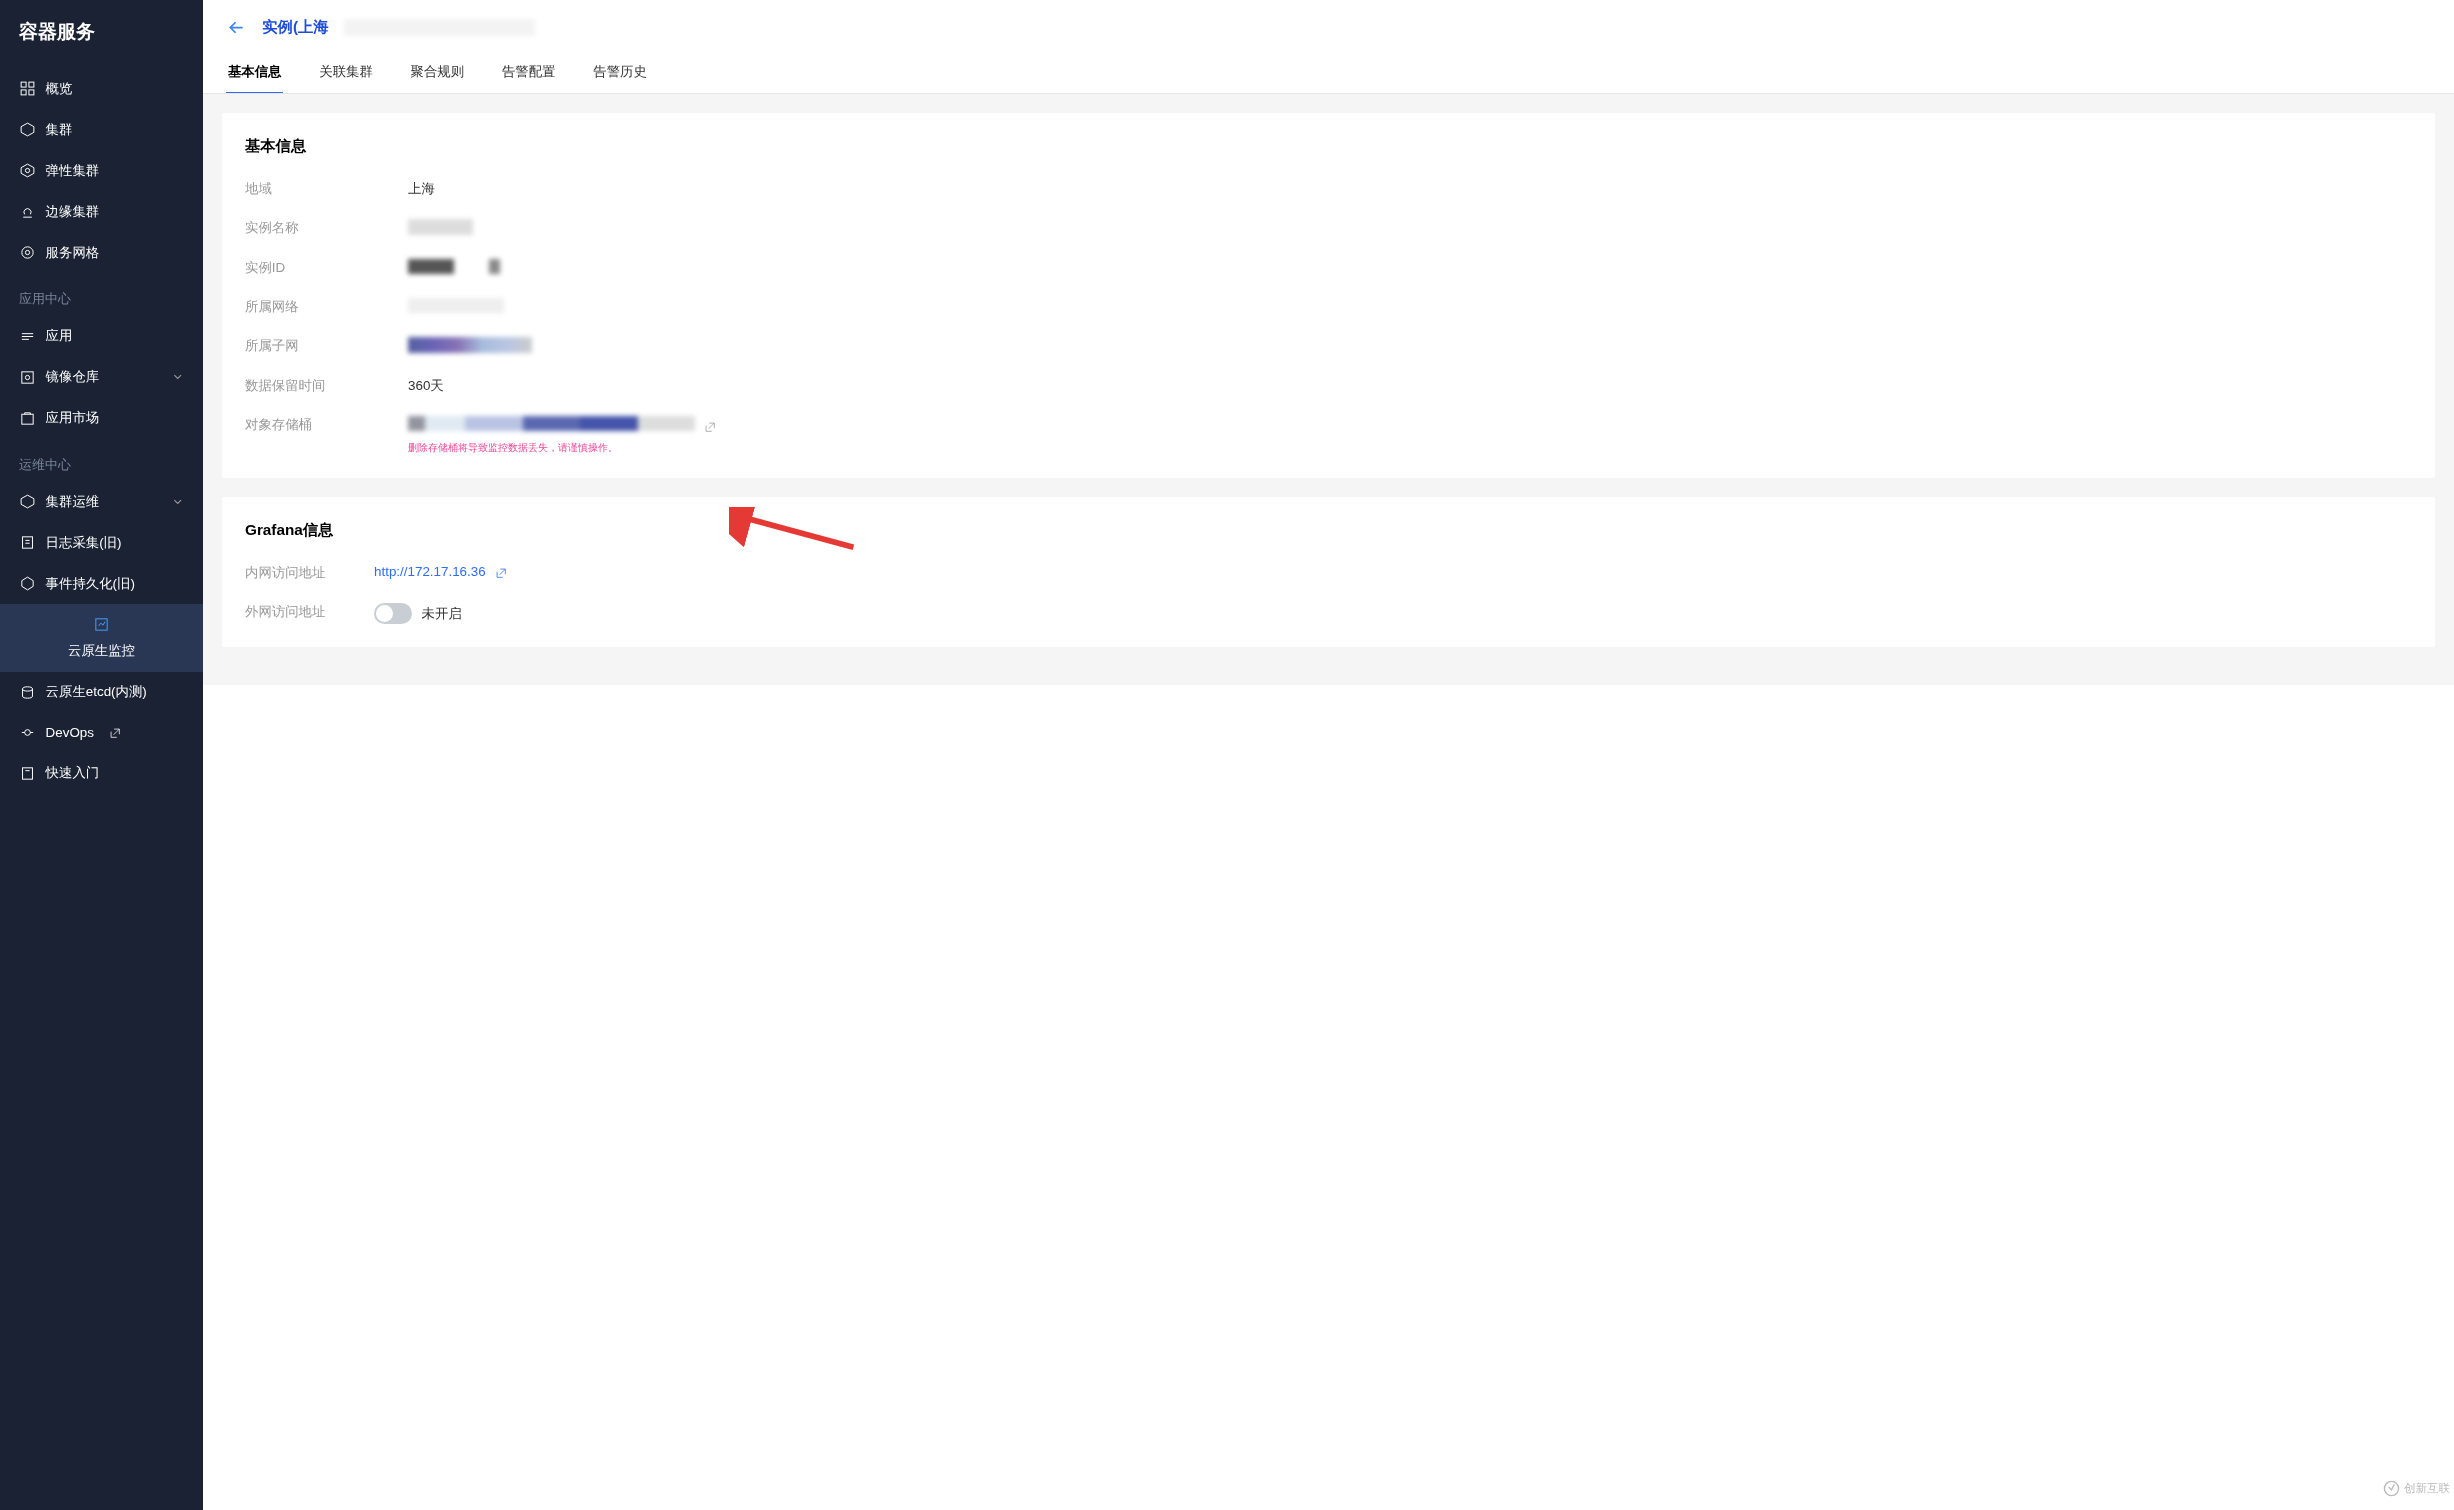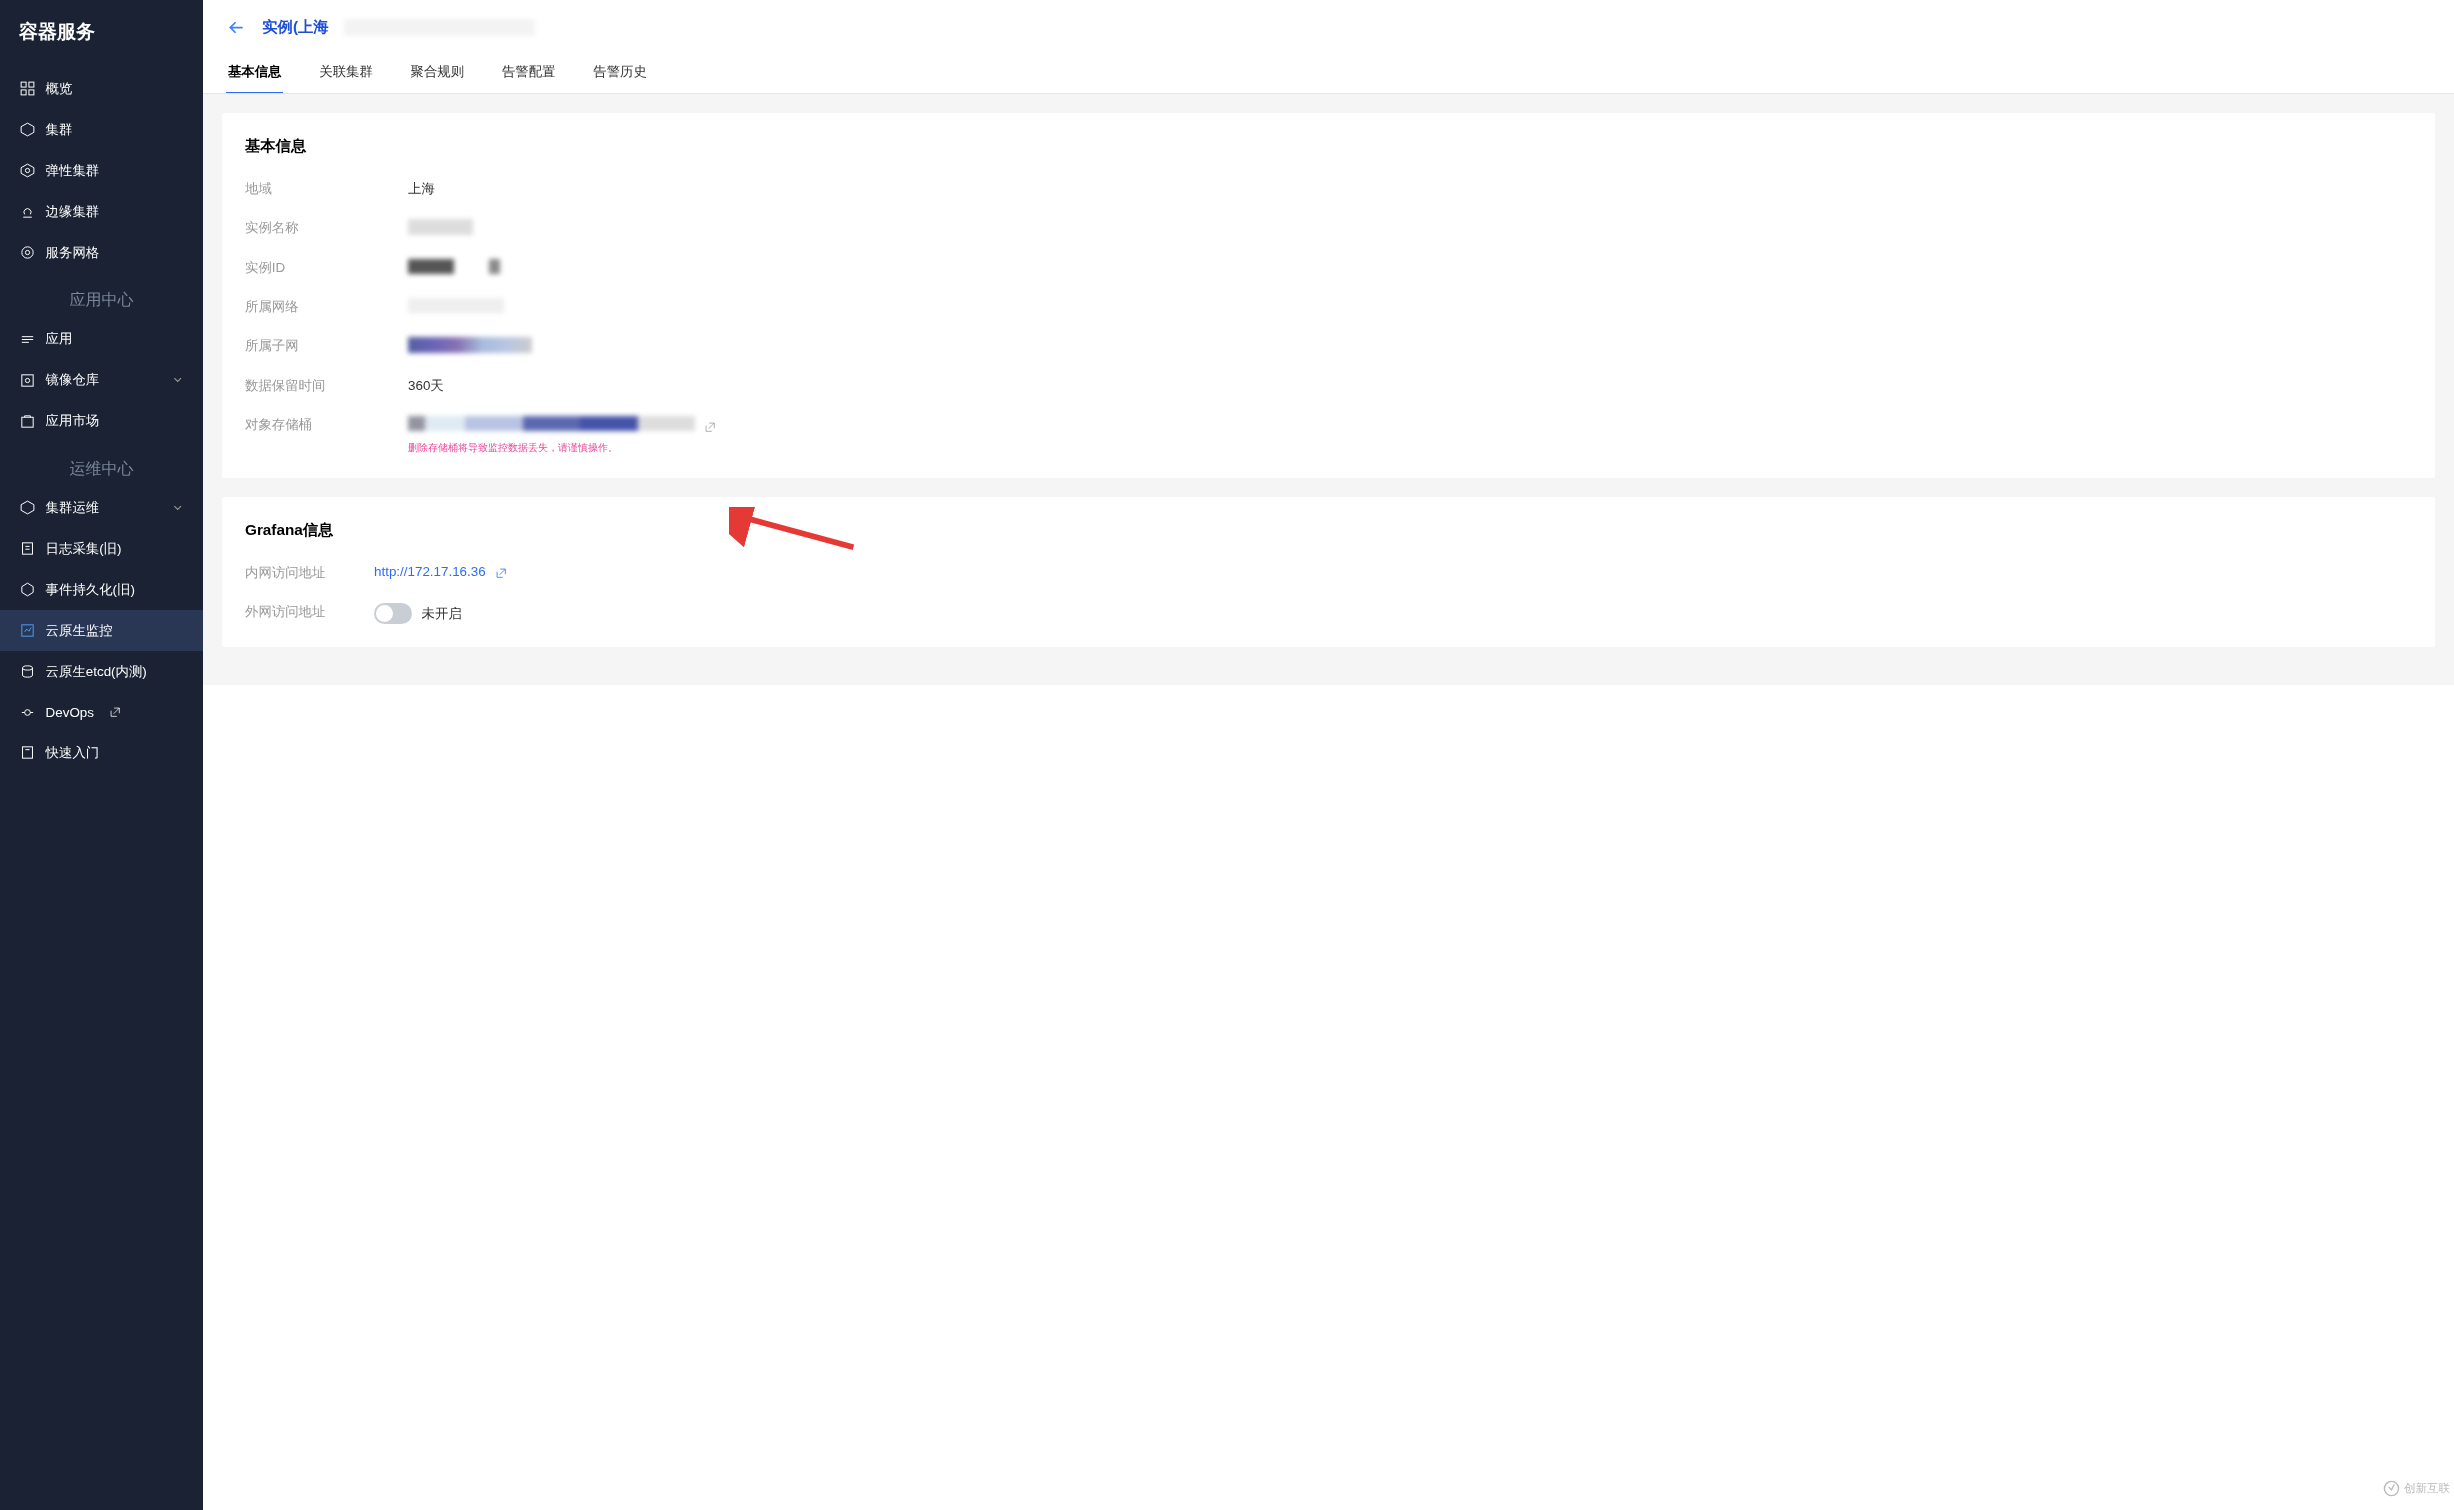--- a/index.html
+++ b/index.html
@@ -2,22 +2,22 @@
 <html><head>
 <meta charset="utf-8">
 <style>
 * { margin: 0; padding: 0; box-sizing: border-box; font-family: -apple-system, BlinkMacSystemFont, "PingFang SC", "Microsoft YaHei", sans-serif; }
 body { display: flex; height: 100vh; background: #f5f5f5; overflow: hidden; }
 
 
 .sidebar { width: 203px; background: #1a2233; color: #fff; height: 100vh; overflow-y: auto; flex-shrink: 0; }
 .sidebar-title { font-size: 19px; font-weight: 600; padding: 19px 19px 23px; color: #fff; }
 .sidebar-item { display: flex; align-items: center; padding: 11.5px 19px; font-size: 13.4px; color: #fff; cursor: pointer; gap: 9.6px; position: relative; }
-.sidebar-item.active { background: #293654; }
-.sidebar-section { font-size: 16px; color: #7a869a; padding: 17px 19px 7.6px; text-align: center; }
+.sidebar-item.active { background: #293654; flex-direction: column; }
+.sidebar-section { font-size: 13px; color: #7a869a; padding: 17px 19px 7.6px; }
 .sidebar-icon { width: 17px; height: 17px; display: flex; align-items: center; justify-content: center; flex-shrink: 0; }
 .sidebar-icon svg { width: 17px; height: 17px; stroke: #fff; fill: none; stroke-width: 1.4; }
 .sidebar-item.active .sidebar-icon svg { stroke: #4b9ff5; }
 .chevron-right { margin-left: auto; width: 13.4px; height: 13.4px; stroke: #999; }
 
 
 .main { flex: 1; overflow-y: auto; background: #fff; }
 .header { padding: 17px 23px 0; background: #fff; border-bottom: 1px solid #e6e6e6; }
 .header-top { display: flex; align-items: center; gap: 15.3px; margin-bottom: 13.4px; }
 .back-arrow { width: 21px; height: 21px; stroke: #3b82f6; stroke-width: 2; fill: none; cursor: pointer; }

